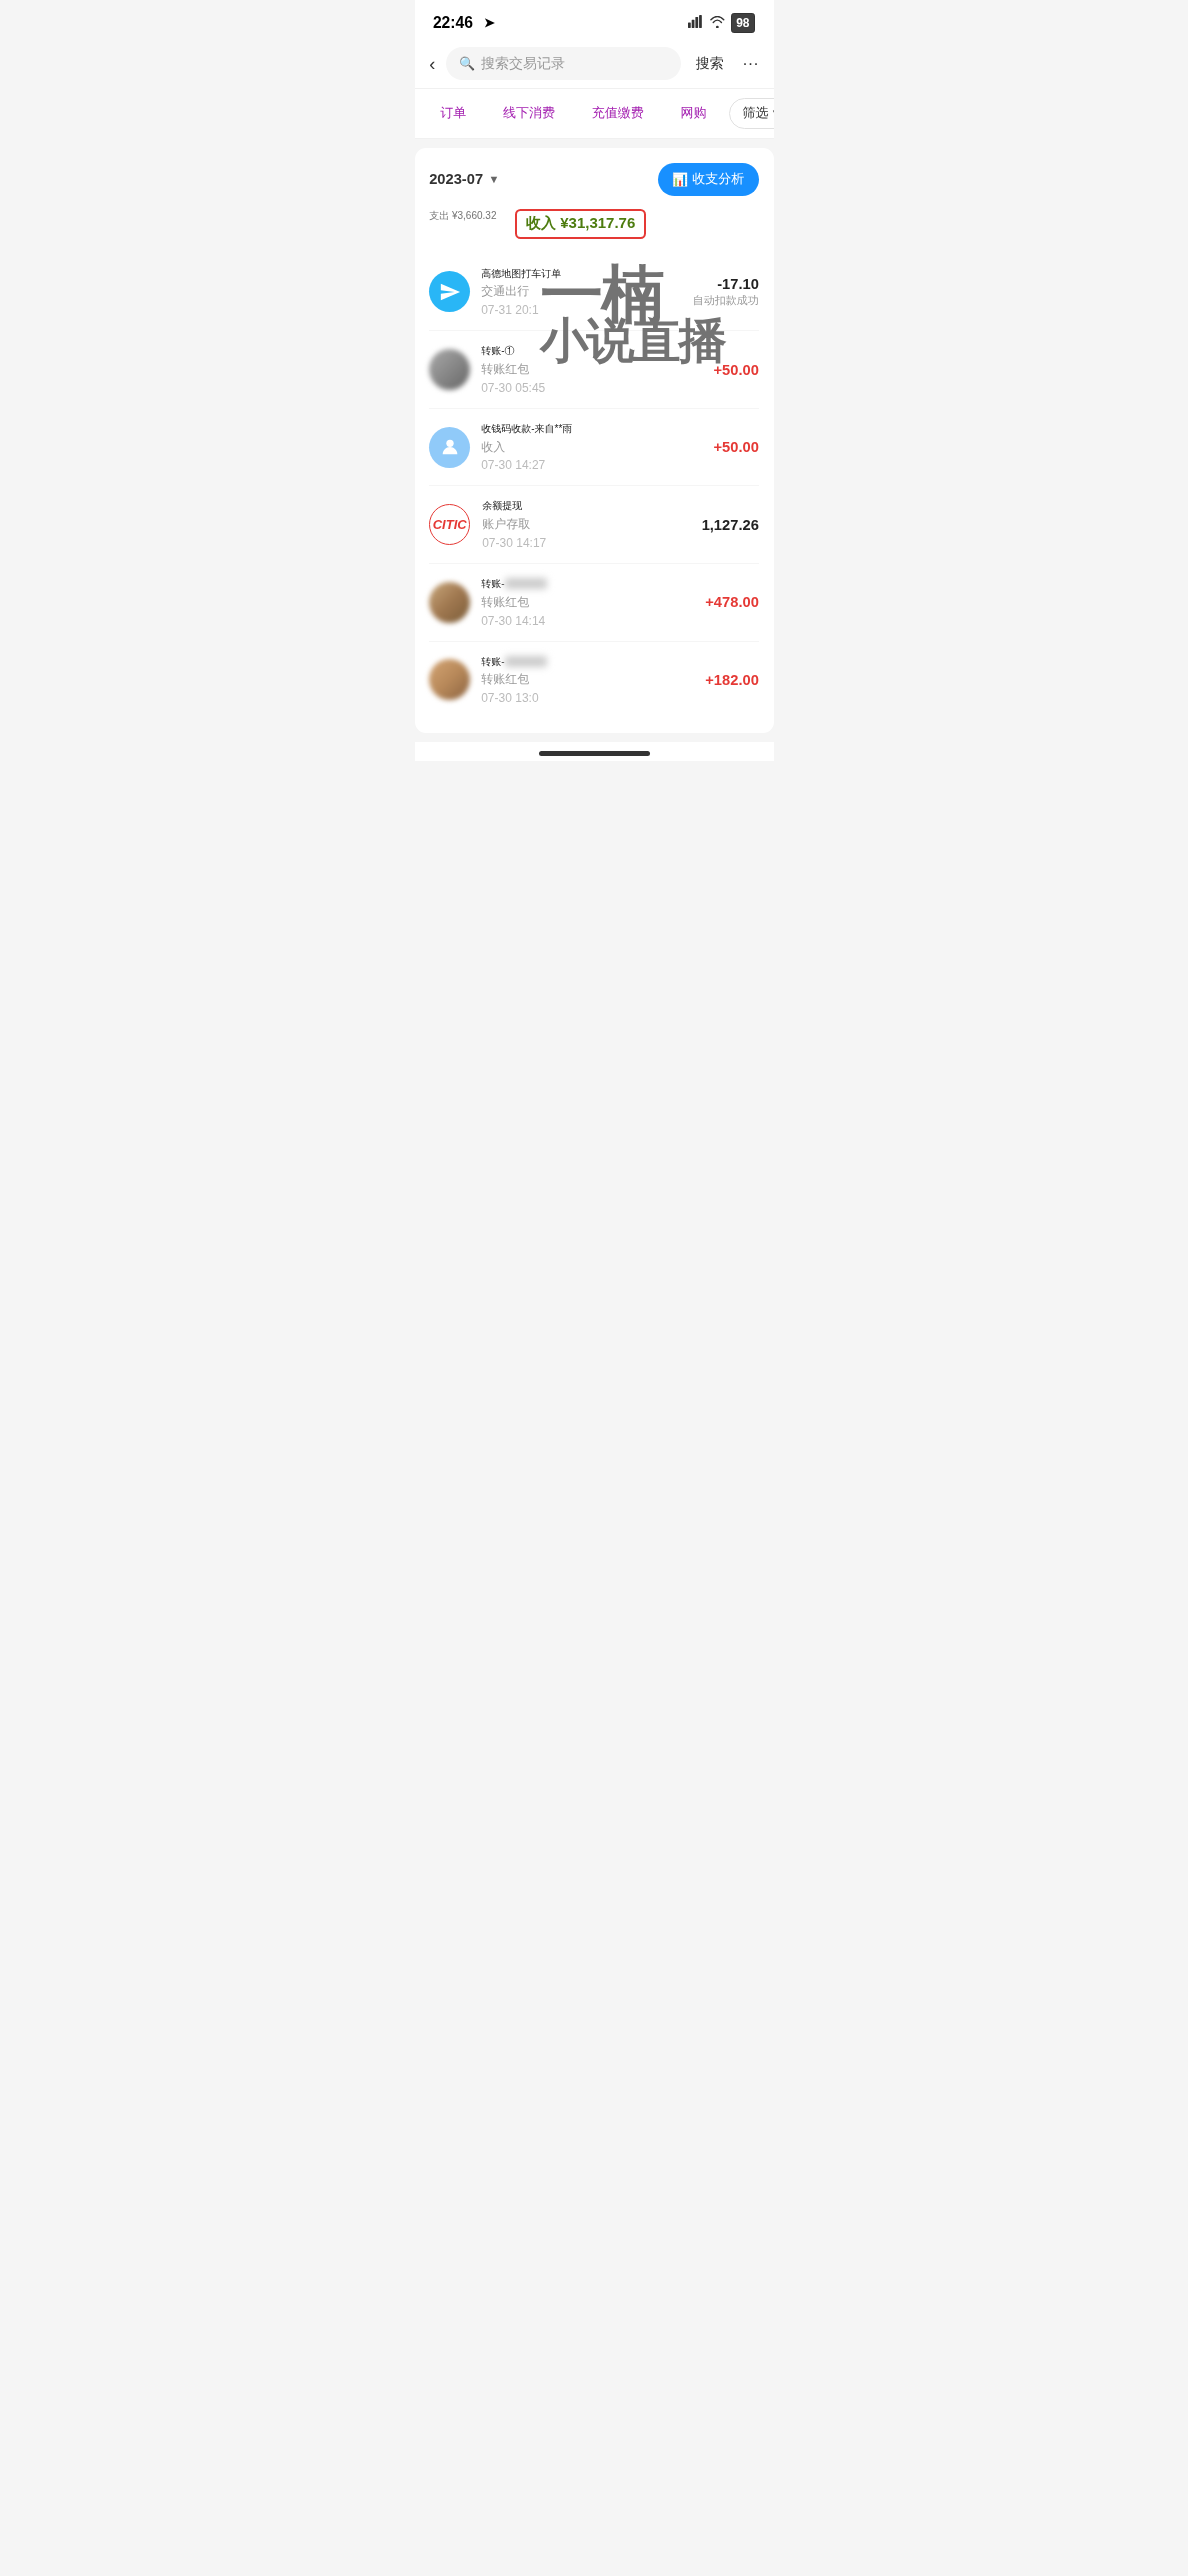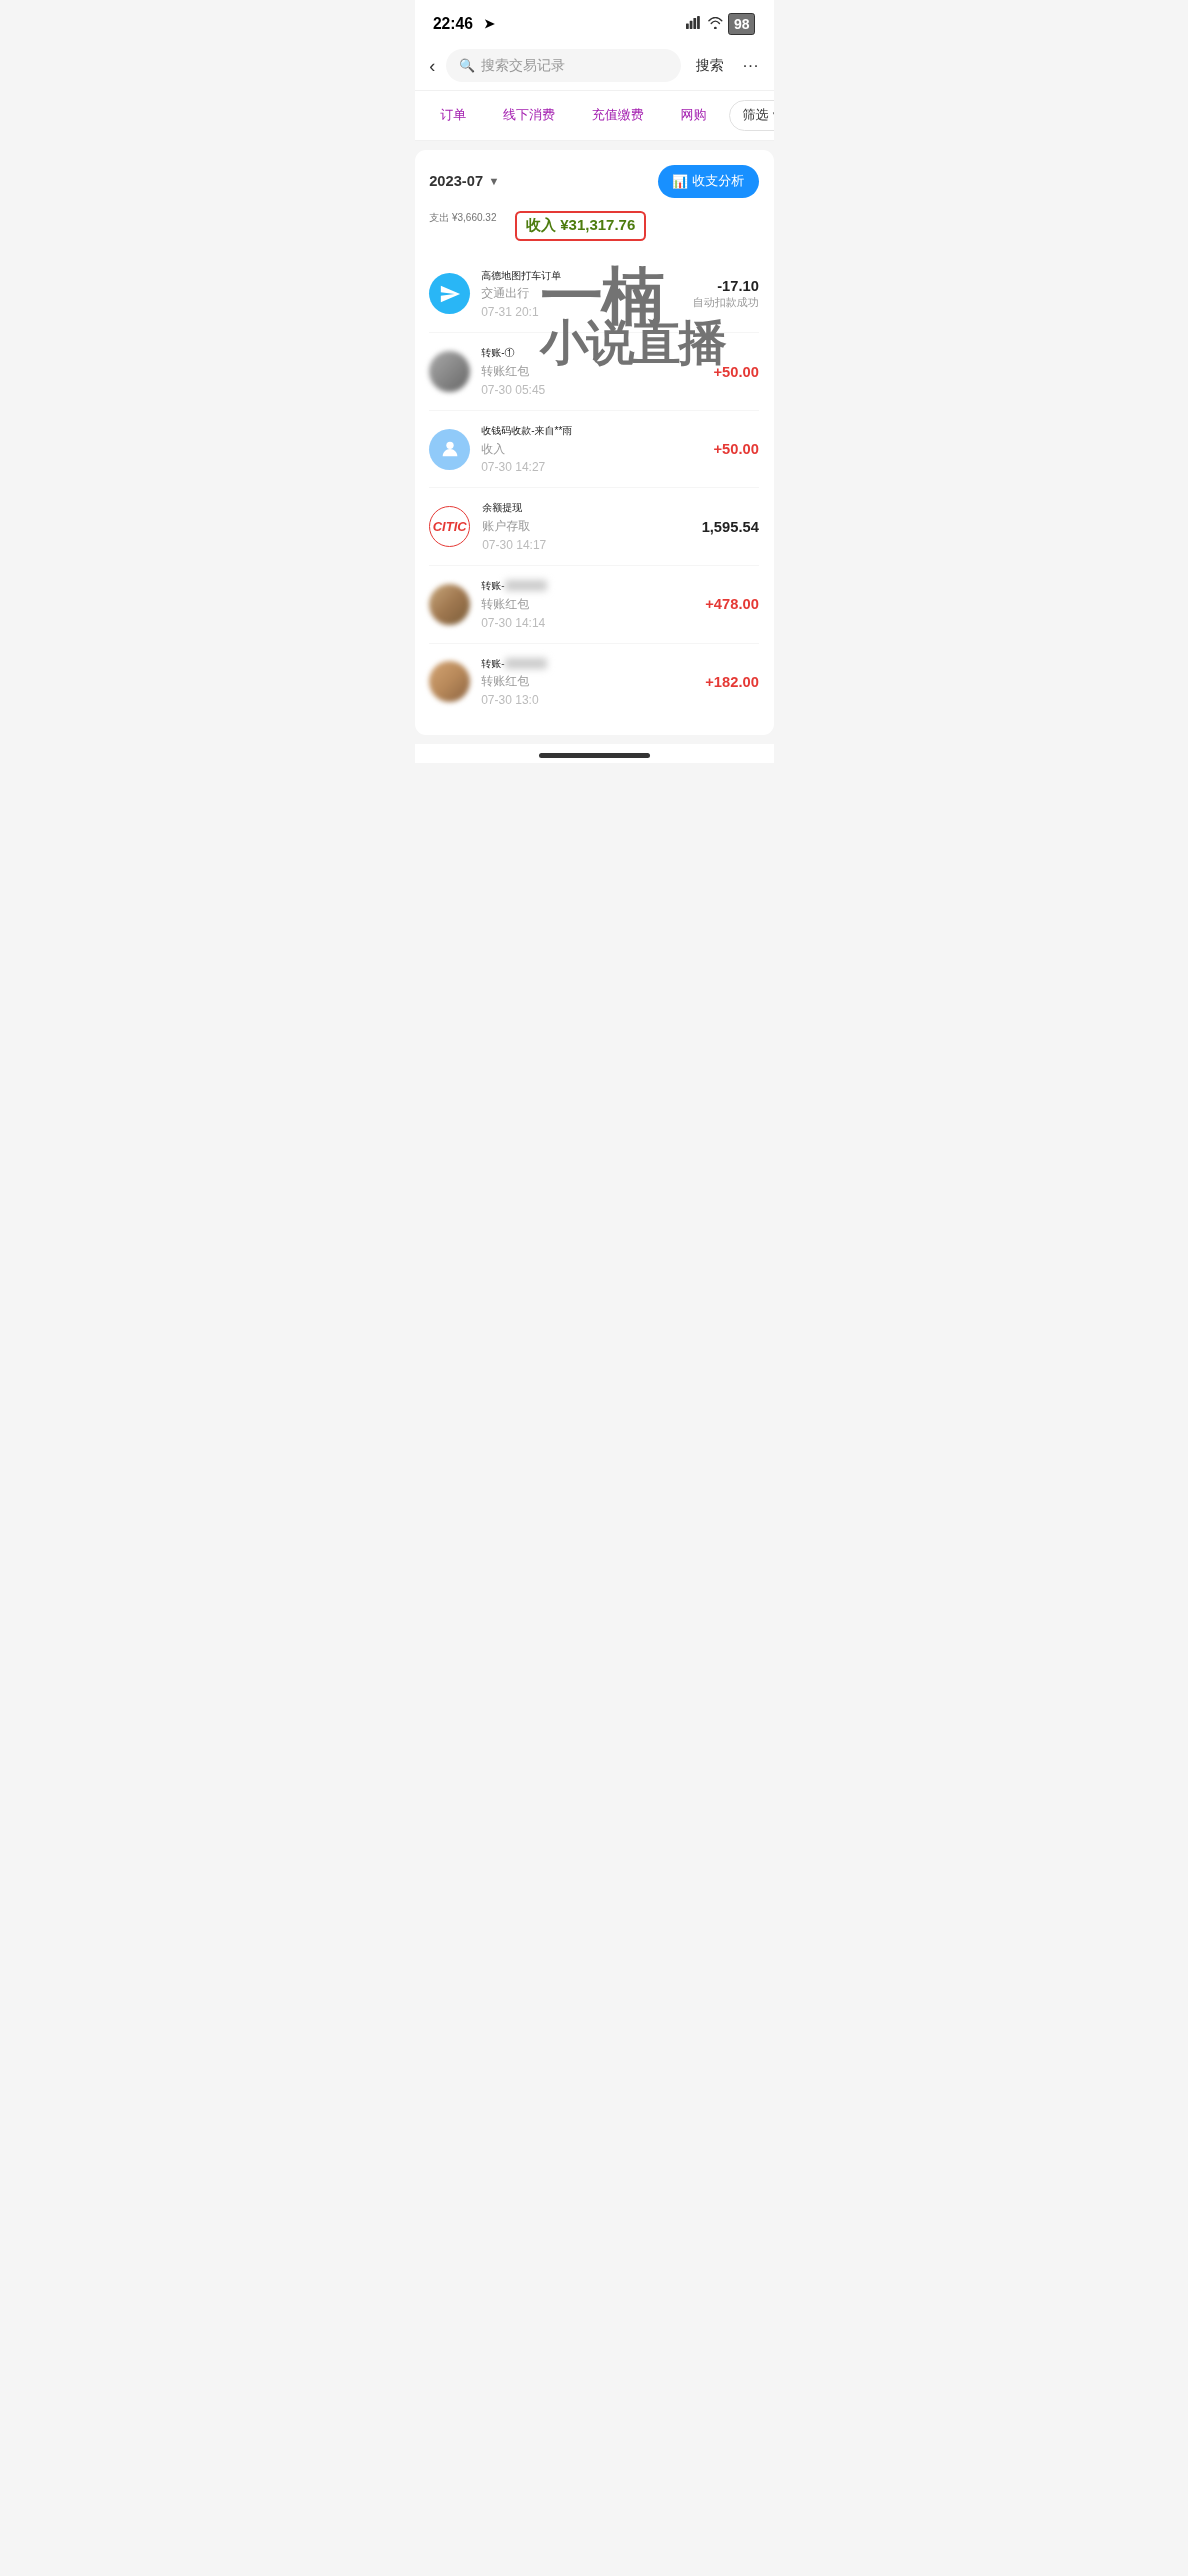--- a/index.html
+++ b/index.html
@@ -19,23 +19,23 @@
       display: flex;
       justify-content: space-between;
       align-items: center;
       padding: 13px 18.4px 7.4px;
       font-weight: 700;
       font-size: 15.7px;
     }
     .status-time { display: flex; align-items: center; gap: 11px; }
     .status-icons { display: flex; align-items: center; gap: 5.5px; }
     .battery-badge {
-      background: #737373;
+      background: #404040;
       color: #fff;
-      font-size: 14px;
+      font-size: 12px;
       font-weight: 700;
       padding: 1.8px 4.6px;
       border-radius: 2.8px;
       border: 1.4px solid #333;
     }
 
     
     .search-bar {
       background: #fff;
       display: flex;
@@ -423,21 +423,21 @@
     <div class="transaction-item">
       <div class="citic-icon">
         <span style="font-size:13px; font-weight:900; font-style:italic;">CITIC</span>
       </div>
       <div class="tx-info">
         <div class="tx-name">余额提现</div>
         <div class="tx-category">账户存取</div>
         <div class="tx-time">07-30 14:17</div>
       </div>
       <div class="tx-amount-col">
-        <div class="tx-amount neutral">1,595.54</div>
+        <div class="tx-amount neutral">1,127.26</div>
       </div>
     </div>
 
     <div class="transaction-item">
       <div class="avatar-blur2"></div>
       <div class="tx-info">
         <div class="tx-name">
           <span>转账-</span><span class="blurred-text">██████</span>
         </div>
         <div class="tx-category">转账红包</div>

